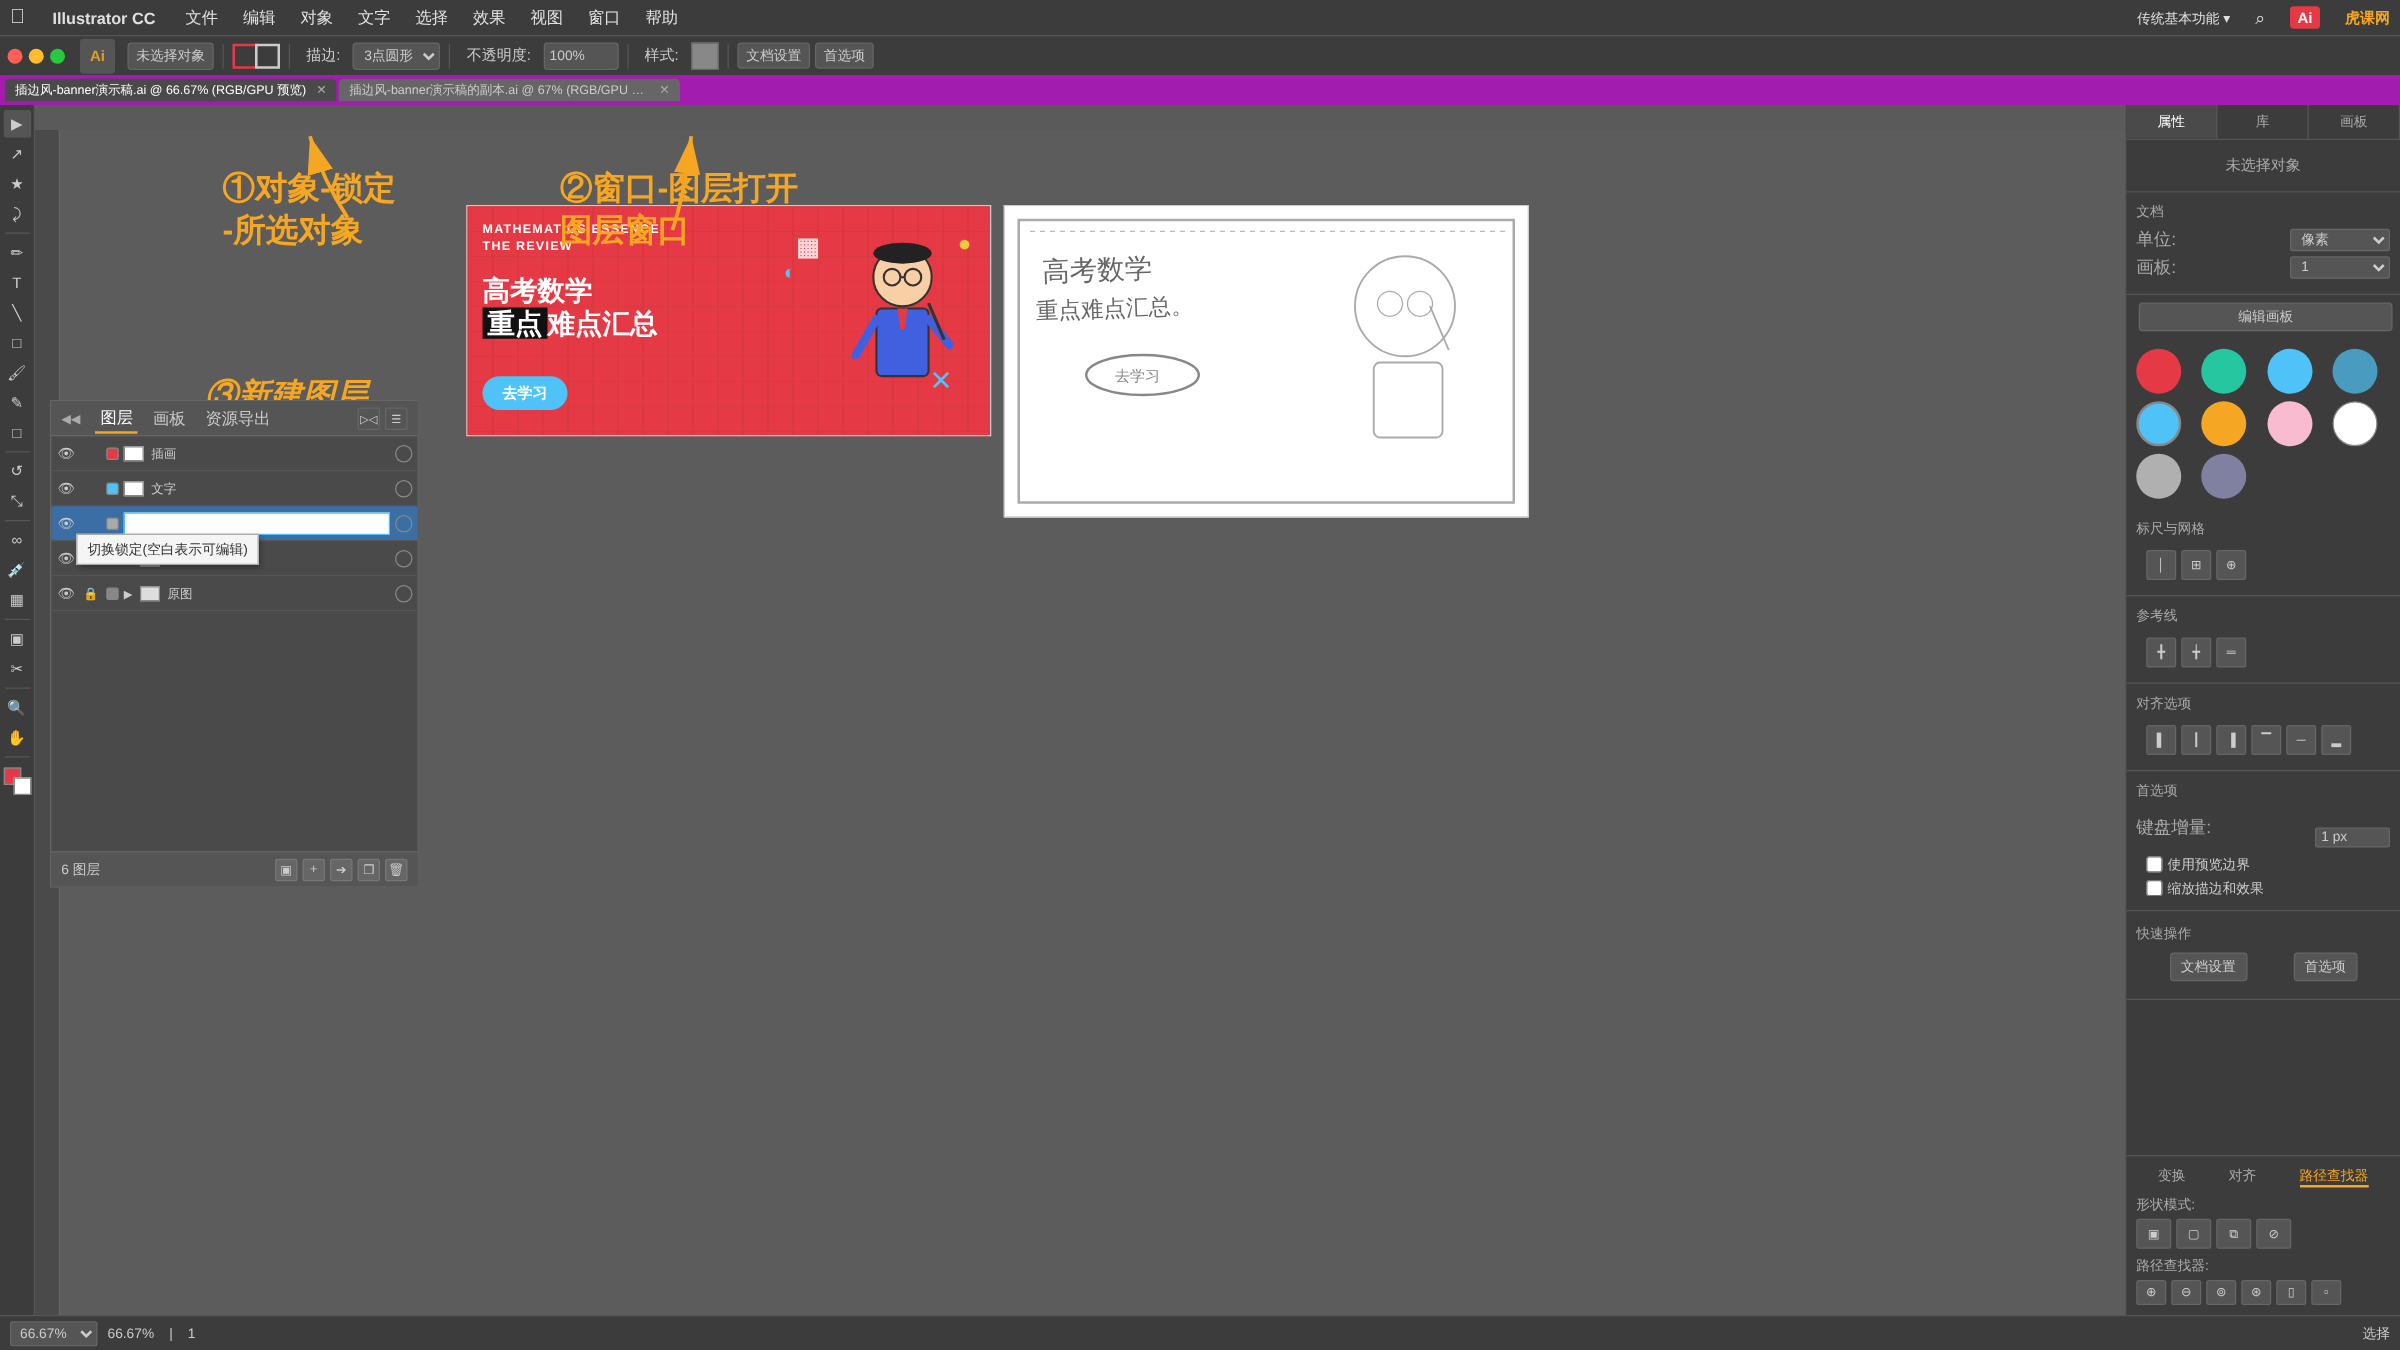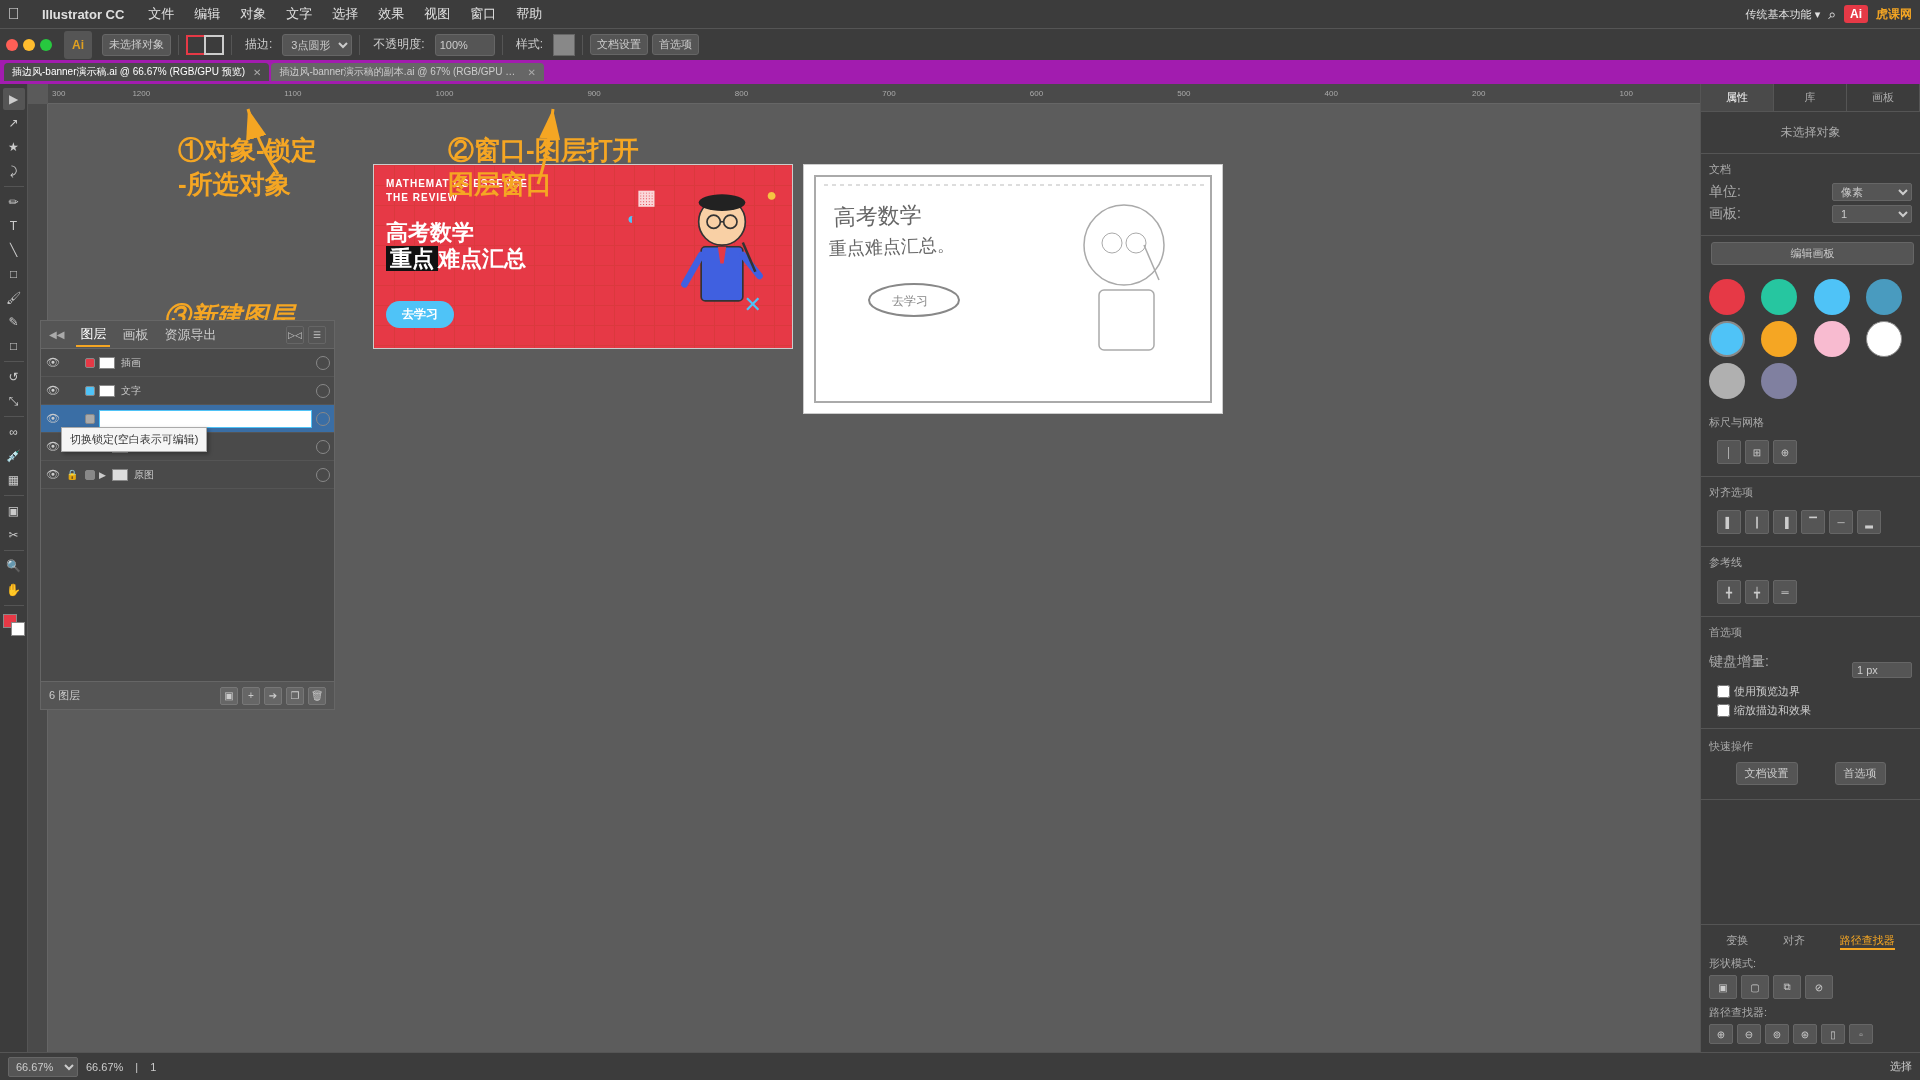--- a/index.html
+++ b/index.html
@@ -8,21 +8,21 @@
     
     #menu-bar {
       width: 100%; height: 28px; background: #3c3c3c;
       display: flex; align-items: center; padding: 0 8px;
       font-size: 13px; color: #e0e0e0; gap: 0;
     }
     .apple-logo { font-size: 16px; margin-right: 12px; color: #e0e0e0; }
     .menu-item { padding: 2px 10px; cursor: pointer; white-space: nowrap; }
     .app-name { font-weight: bold; margin-right: 4px; }
     .spacer { flex: 1; }
-    .top-right { display: flex; align-items: center; gap: 8px; font-size: 12px; }
+    .top-right { display: flex; align-items: center; gap: 20px; font-size: 12px; }
 
     
     #toolbar {
       width: 100%; height: 32px; background: #3c3c3c; border-top: 1px solid #555;
       display: flex; align-items: center; padding: 0 6px; gap: 4px; font-size: 12px; color: #ccc;
     }
     .toolbar-item { padding: 2px 6px; display: flex; align-items: center; gap: 3px; cursor: pointer; white-space: nowrap; }
     .toolbar-separator { width: 1px; height: 20px; background: #555; margin: 0 3px; }
     .toolbar-select {
       background: #555; border: 1px solid #666; color: #ccc;
@@ -339,36 +339,20 @@
     <div class="tool-separator"></div>
 
     <div style="position:relative;width:22px;height:22px;margin-top:4px;">
       <div style="width:14px;height:14px;background:#e63946;border:1px solid #888;position:absolute;top:0;left:0;"></div>
       <div style="width:14px;height:14px;background:#fff;border:1px solid #888;position:absolute;bottom:0;right:0;"></div>
     </div>
   </div>
 
   <div id="canvas-area">
 
-    <div id="ruler-top">
-      <span style="font-size:8px;color:#aaa;padding-left:4px;">300</span>
-      <span style="flex:1;display:flex;justify-content:space-around;font-size:8px;color:#aaa;">
-        <span>1200</span>
-        <span>1100</span>
-        <span>1000</span>
-        <span>900</span>
-        <span>800</span>
-        <span>700</span>
-        <span>600</span>
-        <span>500</span>
-        <span>400</span>
-        <span>200</span>
-        <span>100</span>
-      </span>
-    </div>
 
     <div id="ruler-left"></div>
 
     <div id="canvas-content">
 
       <div class="annotation" style="left:130px;top:30px;font-size:26px;line-height:1.3;">
         ①对象-锁定<br>-所选对象
       </div>
 
       <div class="annotation" style="left:400px;top:30px;font-size:26px;line-height:1.3;">
@@ -528,37 +512,37 @@
     <div class="right-section">
       <div class="right-section-title">标尺与网格</div>
       <div class="align-row">
         <div class="align-btn">│</div>
         <div class="align-btn">⊞</div>
         <div class="align-btn">⊕</div>
       </div>
     </div>
 
     <div class="right-section">
+      <div class="right-section-title">参考线</div>
+      <div class="align-row">
+        <div class="align-btn">╋</div>
+        <div class="align-btn">╈</div>
+        <div class="align-btn">═</div>
+      </div>
+    </div>
+
+    <div class="right-section">
       <div class="right-section-title">对齐选项</div>
       <div class="align-row">
         <div class="align-btn">▌</div>
         <div class="align-btn">┃</div>
         <div class="align-btn">▐</div>
         <div class="align-btn">▔</div>
         <div class="align-btn">─</div>
         <div class="align-btn">▂</div>
-      </div>
-    </div>
-
-    <div class="right-section">
-      <div class="right-section-title">参考线</div>
-      <div class="align-row">
-        <div class="align-btn">╋</div>
-        <div class="align-btn">╈</div>
-        <div class="align-btn">═</div>
       </div>
     </div>
 
     <div class="right-section">
       <div class="right-section-title">首选项</div>
       <div class="right-row">
         <span class="right-label">键盘增量:</span>
         <input type="text" class="right-select" style="width: 60px; margin-top: 16px;" value="1 px">
       </div>
       <div class="right-checkbox-row">

